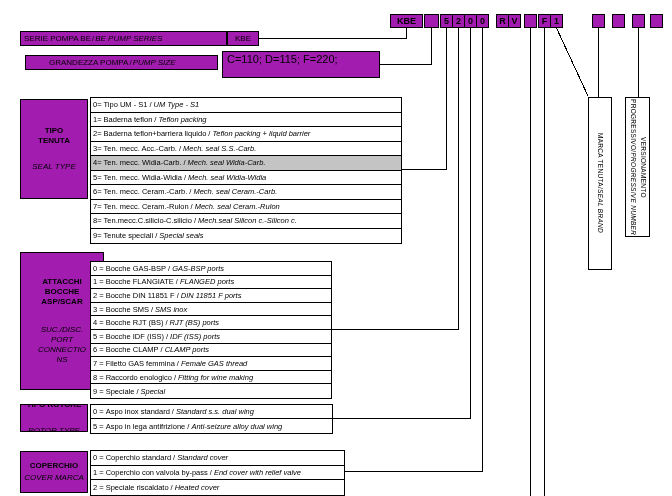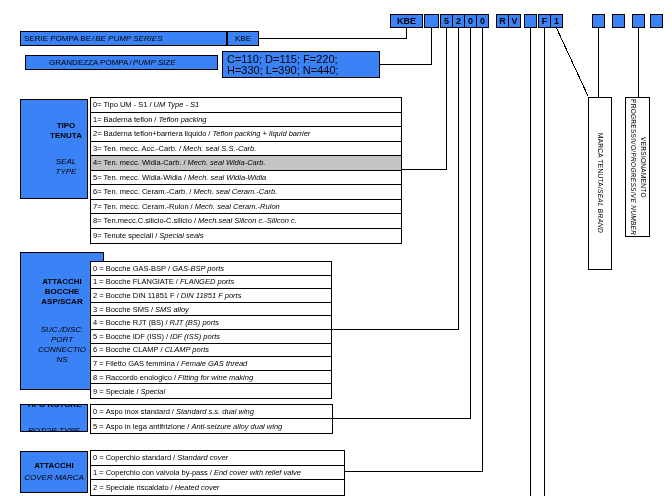--- a/index.html
+++ b/index.html
@@ -1,20 +1,20 @@
 <!DOCTYPE html>
 <html><head>
 <meta charset="utf-8">
 <style>
   * { margin:0; padding:0; box-sizing:border-box; }
   html,body { background:#fff; }
   body { font-family:"Liberation Sans", sans-serif; color:#000; }
   .canvas { position:relative; width:672px; height:496px; background:#fff; overflow:hidden; }
   .connectors { position:absolute; left:0; top:0; width:672px; height:496px; pointer-events:none; }
-  .box { position:absolute; border:1px solid #000; background:#3b82f6; }
+  .box { position:absolute; border:1px solid #000; background:#a21caf; }
 
   
   .cbox { top:14px; height:14px; font-weight:bold; font-size:9px; line-height:12px; text-align:center; overflow:hidden; }
 
   
   .lbl { font-size:8px; line-height:13px; padding-left:3px; white-space:nowrap; overflow:hidden; }
   .lbl .sep { margin:0 1px; }
   em { font-style:italic; }
 
   
@@ -81,24 +81,23 @@
   <div class="box lbl" style="left:20px;top:31px;width:207px;height:15px;">
     <span>SERIE POMPA BE</span><span class="sep">/</span><em>BE PUMP SERIES</em>
   </div>
   <div class="box lbl" style="left:227px;top:31px;width:32px;height:15px;text-align:center;padding-left:0;">KBE</div>
 
   <div class="box lbl" style="left:25px;top:55px;width:193px;height:15px;padding-left:23px;">
     <span>GRANDEZZA POMPA</span><span class="sep">/</span><em>PUMP SIZE</em>
   </div>
   <div class="box values" style="left:222px;top:51px;width:158px;height:27px;">
     <div>C=110; D=115; F=220;</div>
-    <div>H=330; L=390; N=440;</div>
-  </div>
-
-  <div class="box sec-label" style="left:20px;top:99px;width:68px;height:100px;gap:16px;padding-left:24px;">
+  </div>
+
+  <div class="box sec-label" style="left:20px;top:99px;width:68px;height:100px;gap:16px;">
     <div class="sec-it narrow">TIPO TENUTA</div>
     <div class="sec-en narrow-en">SEAL TYPE</div>
   </div>
   <div class="opt-table rows-tenuta" style="left:90px;top:97px;width:312px;">
 
       <div class="opt-row">
         <span data-field="code">0=</span>
         <span data-field="it">Tipo UM - S1</span>
         <span class="sep">/</span>
         <em data-field="en">UM Type - S1</em>
@@ -192,21 +191,21 @@
         <span data-field="code">2 =</span>
         <span data-field="it">Bocche DIN 11851 F</span>
         <span class="sep">/</span>
         <em data-field="en">DIN 11851 F ports</em>
       </div>
 
       <div class="opt-row">
         <span data-field="code">3 =</span>
         <span data-field="it">Bocche SMS</span>
         <span class="sep">/</span>
-        <em data-field="en">SMS alloy</em>
+        <em data-field="en">SMS inox</em>
       </div>
 
       <div class="opt-row">
         <span data-field="code">4 =</span>
         <span data-field="it">Bocche RJT (BS)</span>
         <span class="sep">/</span>
         <em data-field="en">RJT (BS) ports</em>
       </div>
 
       <div class="opt-row">
@@ -260,21 +259,21 @@
 
       <div class="opt-row">
         <span data-field="code">5 =</span>
         <span data-field="it">Aspo in lega antifrizione</span>
         <span class="sep">/</span>
         <em data-field="en">Anti-seizure alloy dual wing</em>
       </div>
     </div>
 
   <div class="box sec-label" style="left:20px;top:451px;width:68px;height:42px;gap:2px;">
-    <div class="sec-it">ATTACCHI</div>
+    <div class="sec-it">COPERCHIO</div>
     <div class="sec-en">COVER MARCA</div>
   </div>
   <div class="opt-table rows-coperchio" style="left:90px;top:450px;width:255px;">
 
       <div class="opt-row">
         <span data-field="code">0 =</span>
         <span data-field="it">Coperchio standard</span>
         <span class="sep">/</span>
         <em data-field="en">Standard cover</em>
       </div>

